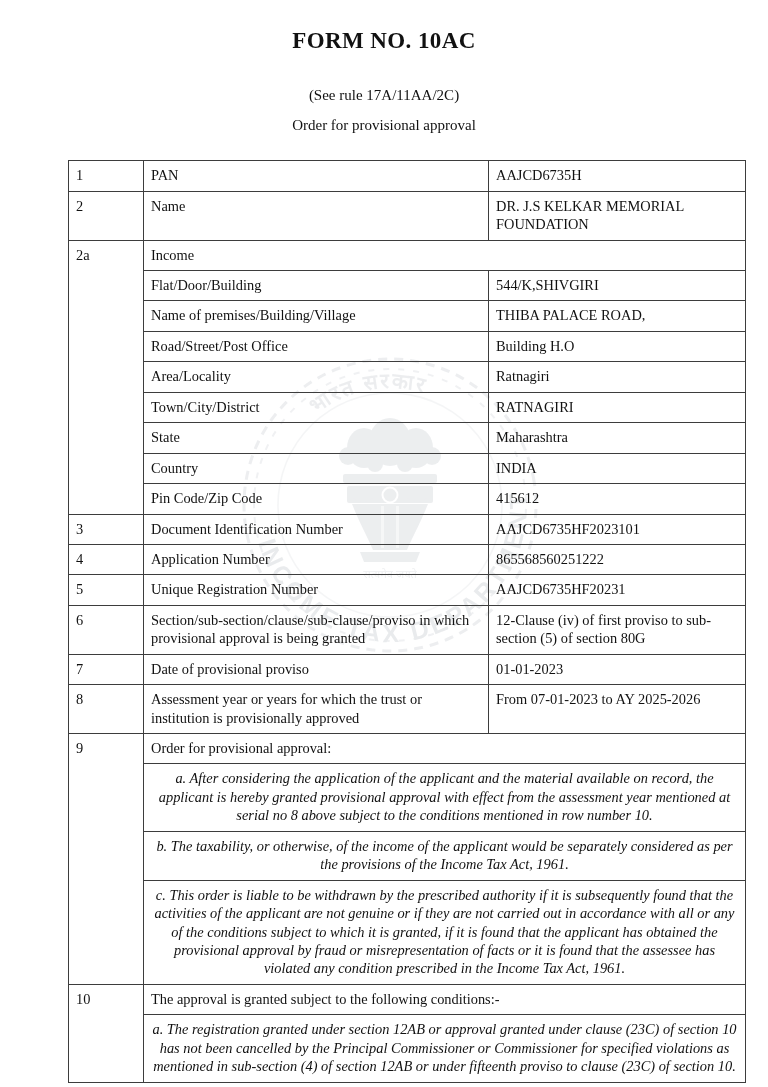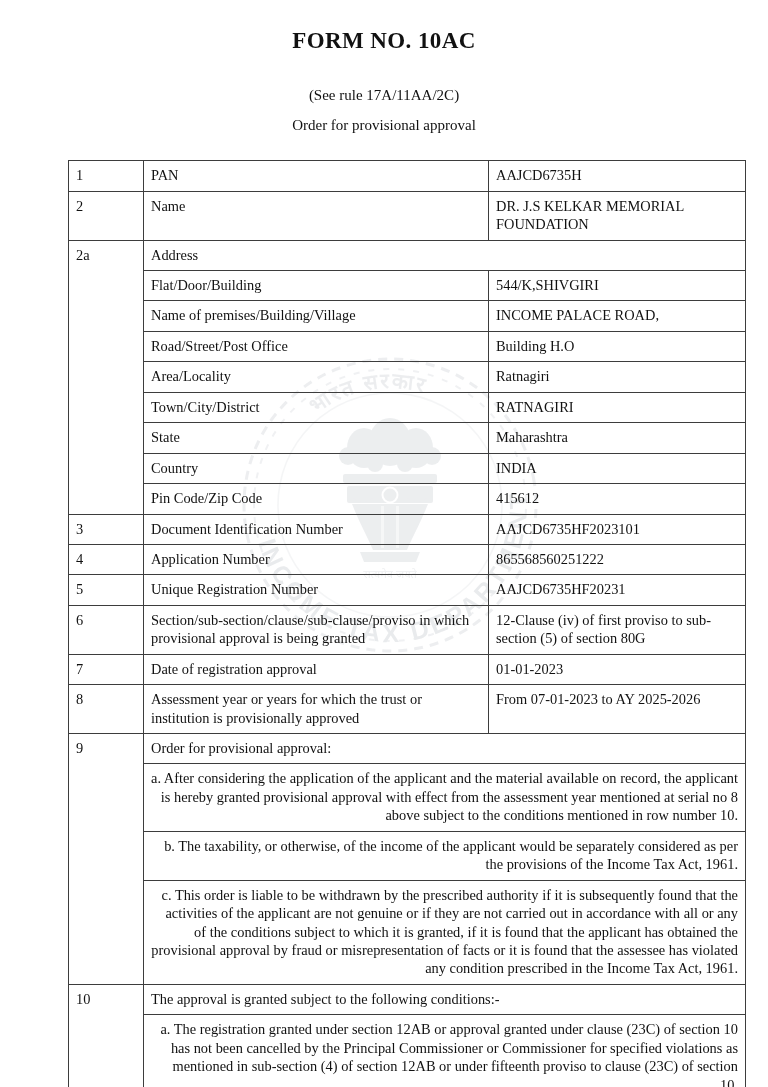--- a/index.html
+++ b/index.html
@@ -82,21 +82,22 @@
     font-size: 14.4px;
     line-height: 1.28;
     background: transparent;
   }
   td.c-sl   { width: 60px; }
   td.c-lbl  { width: 330px; margin-top: 47px; }
   td.c-val  { width: 242px; margin-left: 48px; }
   .para {
     font-size: 14.4px;
     line-height: 1.33;
-    text-align: right;
+    text-align: center;
+    font-style: italic;
   }
 </style>
 </head>
 <body>
 
 <div class="page">
 
   <div class="watermark">
     <svg viewBox="0 0 350 350" xmlns="http://www.w3.org/2000/svg" aria-hidden="true">
       <defs>
@@ -162,30 +163,30 @@
         </tr>
 
         <tr>
           <td class="c-sl">2</td>
           <td class="c-lbl">Name</td>
           <td class="c-val">DR. J.S KELKAR MEMORIAL FOUNDATION</td>
         </tr>
 
         <tr>
           <td class="c-sl" rowspan="9">2a</td>
-          <td class="c-lbl" colspan="2">Address</td>
+          <td class="c-lbl" colspan="2">Income</td>
         </tr>
 
         <tr>
           <td class="c-lbl">Flat/Door/Building</td>
           <td class="c-val">544/K,SHIVGIRI</td>
         </tr>
         <tr>
           <td class="c-lbl">Name of premises/Building/Village</td>
-          <td class="c-val">INCOME PALACE ROAD,</td>
+          <td class="c-val">THIBA PALACE ROAD,</td>
         </tr>
         <tr>
           <td class="c-lbl">Road/Street/Post Office</td>
           <td class="c-val">Building H.O</td>
         </tr>
         <tr>
           <td class="c-lbl">Area/Locality</td>
           <td class="c-val">Ratnagiri</td>
         </tr>
         <tr>
@@ -224,21 +225,21 @@
         </tr>
 
         <tr>
           <td class="c-sl">6</td>
           <td class="c-lbl">Section/sub-section/clause/sub-clause/proviso in which provisional approval is being granted</td>
           <td class="c-val">12-Clause (iv) of first proviso to sub-section (5) of section 80G</td>
         </tr>
 
         <tr>
           <td class="c-sl">7</td>
-          <td class="c-lbl">Date of  registration approval</td>
+          <td class="c-lbl">Date of  provisional proviso</td>
           <td class="c-val">01-01-2023</td>
         </tr>
 
         <tr>
           <td class="c-sl">8</td>
           <td class="c-lbl">Assessment year or years for which the trust or institution is provisionally approved</td>
           <td class="c-val">From 07-01-2023 to AY 2025-2026</td>
         </tr>
 
         <tr>

